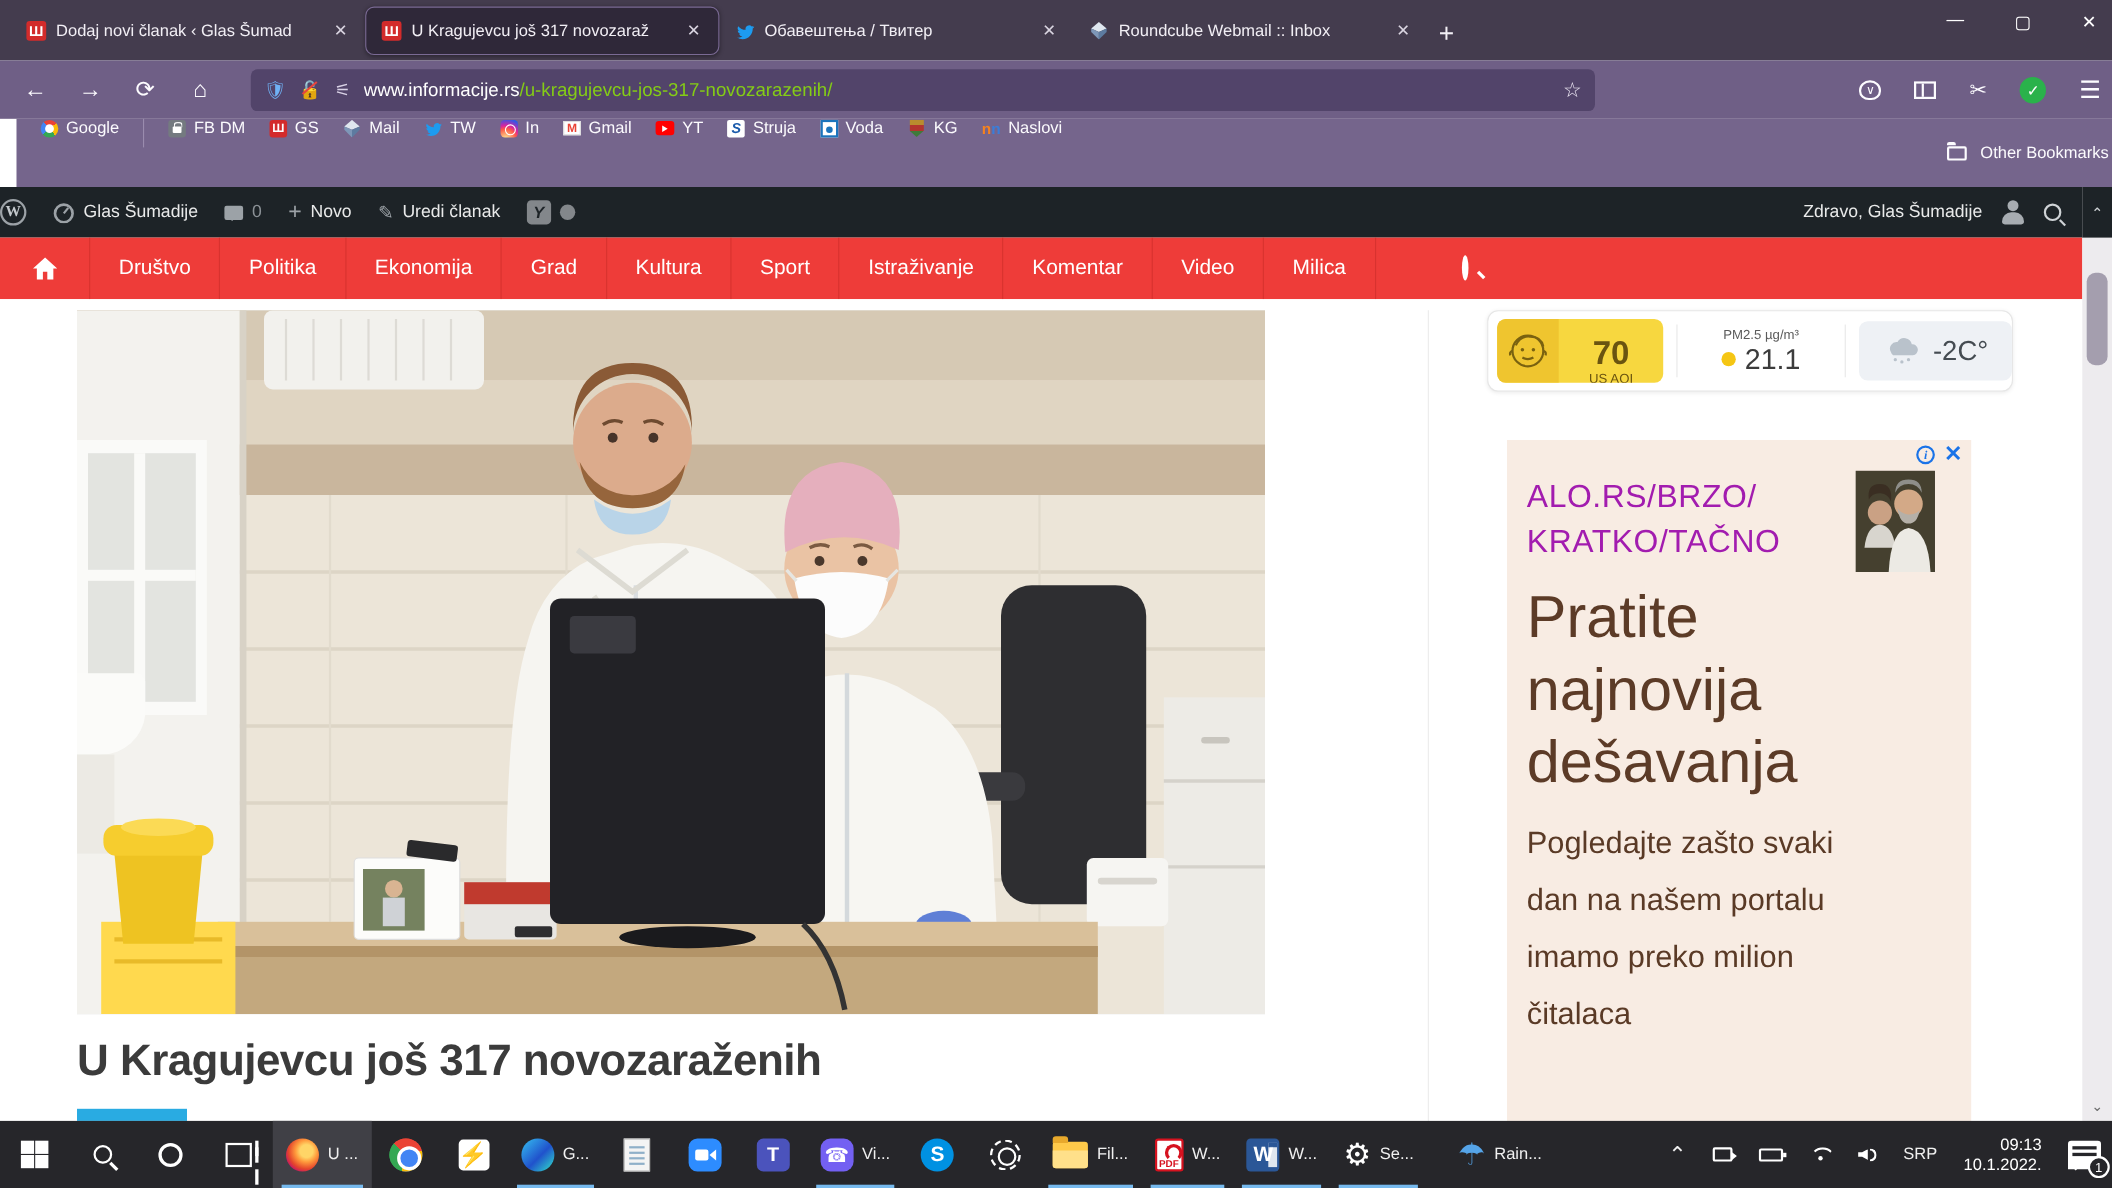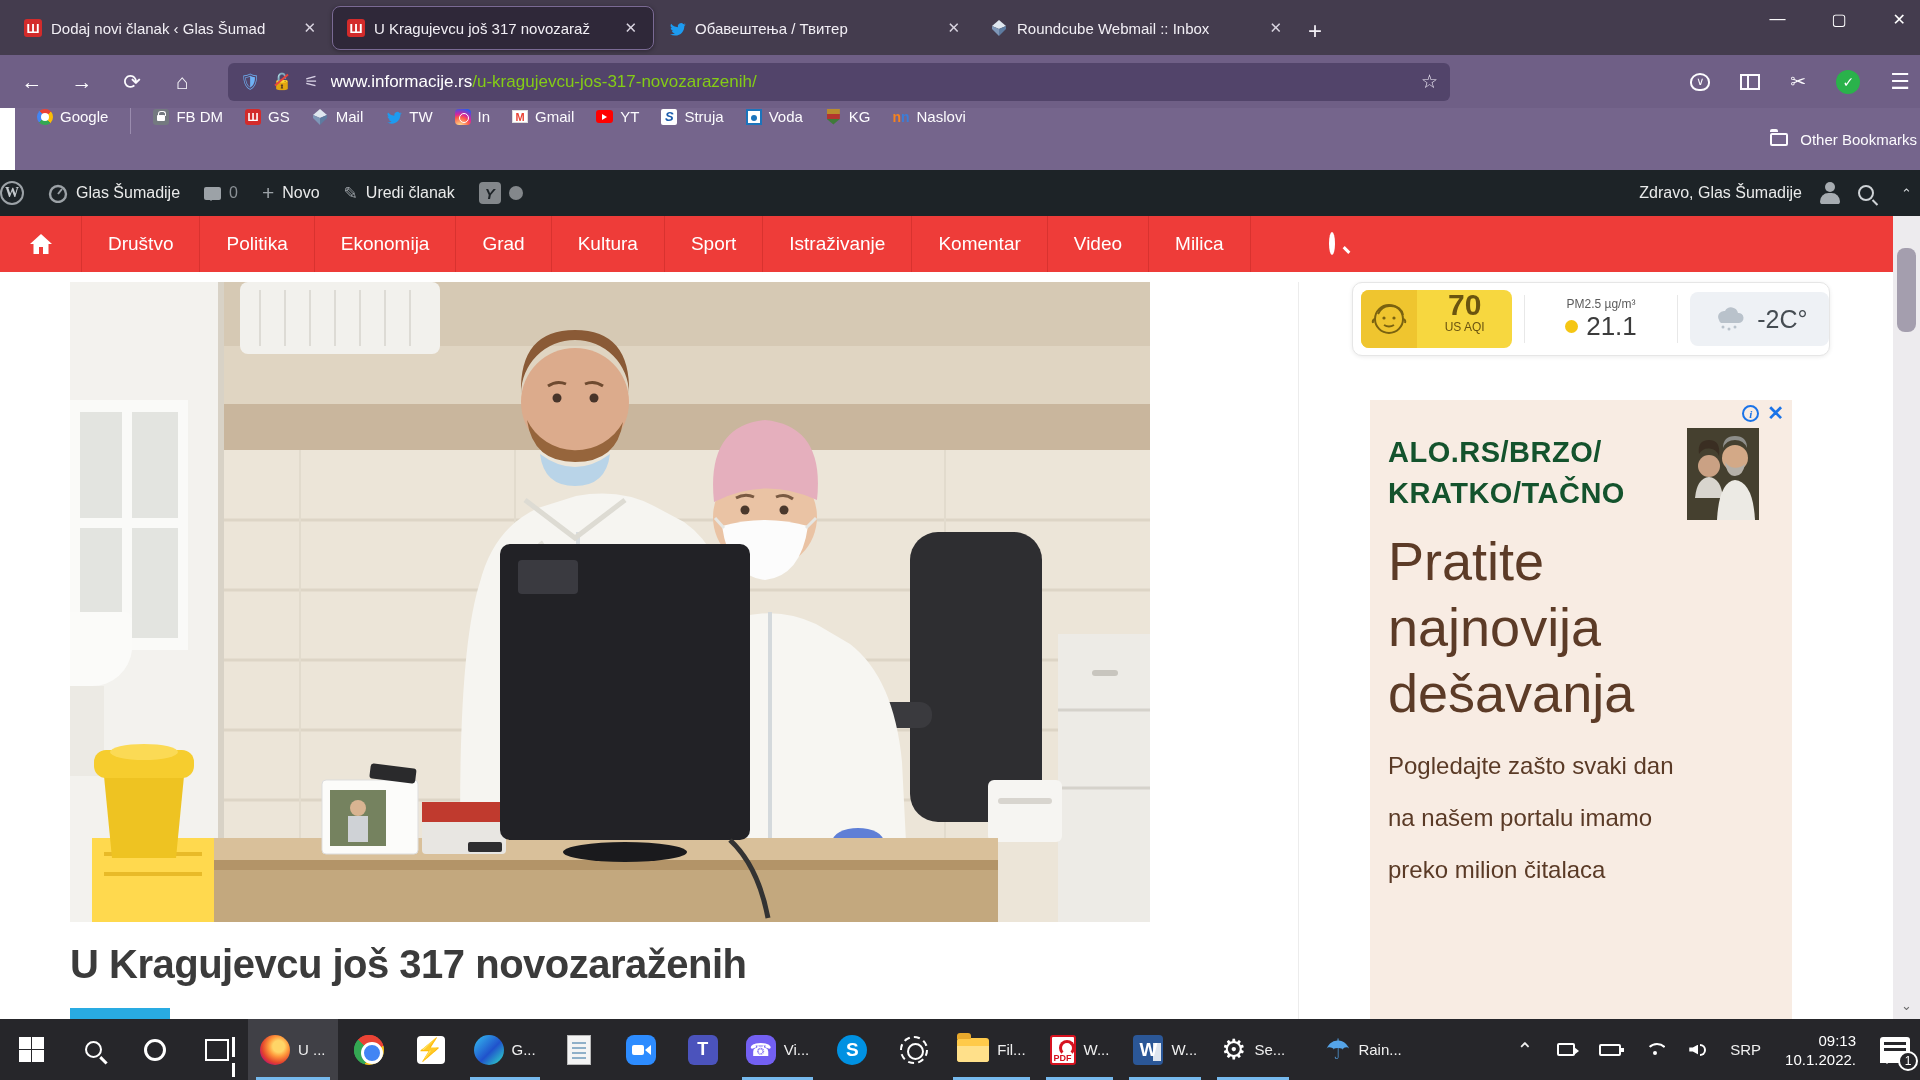--- a/index.html
+++ b/index.html
@@ -77,40 +77,40 @@
 
   #article-title { left:70px; top:942px; width:1100px; color:#3b3b3b; font-size:40px; font-weight:bold; letter-spacing:-.5px; }
   #title-accent { left:70px; top:1008px; width:100px; height:11px; background:#29abe2; }
 
   
   #aqi-card { left:1352px; top:282px; width:478px; height:74px; background:#fff; border:1px solid #e6e6e6;
               border-radius:10px; box-shadow:0 1px 4px rgba(0,0,0,.08); display:flex; align-items:center; }
   #aqi-yellow { margin-left:8px; width:152px; height:58px; border-radius:8px; overflow:hidden; display:flex; background:#f7d73f; }
   #aqi-face { width:56px; height:58px; background:#efc52f; display:flex; align-items:center; justify-content:center; }
   #aqi-val { flex:1; text-align:center; color:#6a5410; }
-  #aqi-val .v { font-size:30px; line-height:30px; font-weight:bold; }
+  #aqi-val .v { font-size:30px; line-height:30px; font-weight:bold;margin-top:17px; }
   #aqi-val .u { font-size:12px; }
   .aqi-div { width:1px; height:48px; background:#e8e8e8; margin:0 12px; }
   #pm-block { text-align:center; color:#4a4a4a; width:128px; }
   #pm-block .pm-l { font-size:12px; color:#5b5b5b; }
   #pm-block .pm-v { font-size:26px; color:#3c3c3c; display:flex; align-items:center; justify-content:center; gap:8px; }
   .yellow-dot { width:13px; height:13px; border-radius:50%; background:#f5c614; display:inline-block; }
   #weather-box { width:140px; height:54px; background:#eef1f5; border-radius:8px; display:flex; align-items:center;
                  justify-content:center; gap:12px; color:#454c52; font-size:25px; }
 
   
   #ad { left:1370px; top:400px; width:422px; height:619px; background:#f8ece3; overflow:hidden; }
   #ad-controls { position:absolute; right:8px; top:5px; display:flex; gap:8px; align-items:center; }
   .ad-info { width:17px; height:17px; border:2px solid #1a73e8; border-radius:50%; color:#1a73e8; font-size:11px;
              font-weight:bold; display:flex; align-items:center; justify-content:center; font-family:"Liberation Serif",serif; font-style:italic;}
   .ad-close { color:#1a73e8; font-size:20px; font-weight:bold; line-height:17px; }
-  #ad-brand { position:absolute; left:18px; top:32px; color:#14532d; font-size:29px; font-weight:bold; line-height:41px; letter-spacing:.5px; }
+  #ad-brand { position:absolute; left:18px; top:32px; color:#a21caf; font-size:29px; font-weight:normal; line-height:41px; letter-spacing:.5px; }
   #ad-photo { position:absolute; left:317px; top:28px; width:72px; height:92px; background:#3d362c; overflow:hidden; }
   #ad-headline { position:absolute; left:18px; top:128px; width:300px; color:#5c3b27; font-size:54px; line-height:66px; font-weight:500; }
-  #ad-body { position:absolute; left:18px; top:340px; width:310px; color:#5a3a26; font-size:24px; line-height:52px; }
+  #ad-body { position:absolute; left:18px; top:340px; width:310px; color:#5a3a26; font-size:28px; line-height:52px; }
 
   
   #scrollbar { left:1893px; top:170px; width:27px; height:849px; background:#edebee; }
   #sb-top { position:absolute; left:0; top:0; width:27px; height:46px; background:#1d2327; color:#cfd3d6;
             display:flex; align-items:center; justify-content:center; font-size:13px; }
   #sb-thumb { position:absolute; left:4px; top:78px; width:19px; height:84px; background:#a49eae; border-radius:8px; }
   #sb-down { position:absolute; left:0; bottom:6px; width:27px; text-align:center; color:#6d6d6d; font-size:13px; }
 
   
   #taskbar { left:0; top:1019px; width:1920px; height:61px; background:#26262a; display:flex; align-items:center; color:#fff; }

